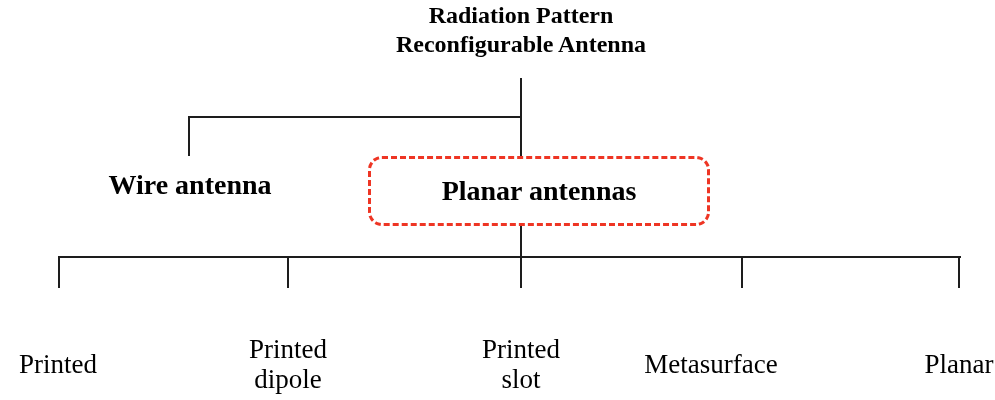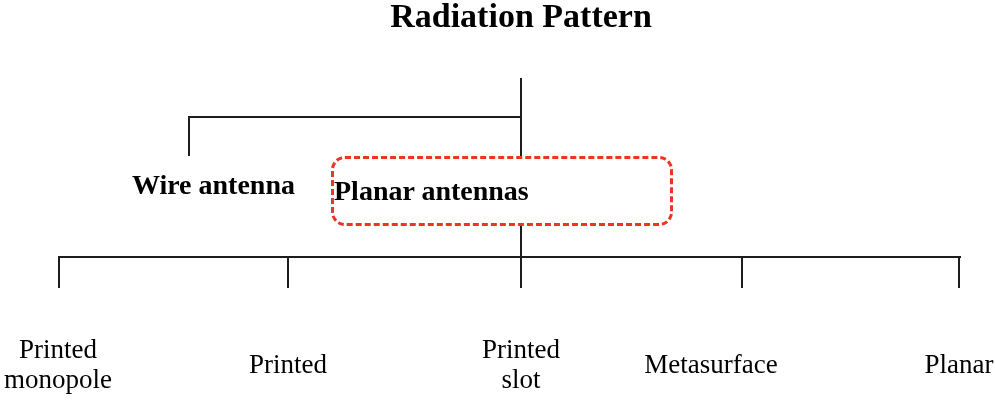--- a/index.html
+++ b/index.html
@@ -39,41 +39,41 @@
   .tick-4 { left: 741px; }
   .tick-5 { left: 958px; }
 
   
   .root-title {
     position: absolute;
     left: 271px; top: 1px;
     width: 500px;
     text-align: center;
     font-weight: bold;
-    font-size: 34px;
+    font-size: 24px;
     line-height: 29px;
   }
   .wire-label {
     position: absolute;
     left: 85px; top: 170px;
     width: 210px;
-    text-align: right;
+    text-align: center;
     font-weight: bold;
     font-size: 28px;
     line-height: 30px;
   }
   .planar-box {
     position: absolute;
-    left: 331px; top: 156px;
+    left: 368px; top: 156px;
     width: 336px; height: 64px;
     border: 3px dashed var(--highlight);
     border-radius: 14px;
     display: flex;
     align-items: center;
-    justify-content: flex-start;
+    justify-content: center;
     font-weight: bold;
     font-size: 28px;
     background: transparent;
   }
   .leaf {
     position: absolute;
     top: 331px;
     width: 180px;
     height: 66px;
     display: flex;
@@ -91,20 +91,21 @@
   .leaf-4 { left: 621px; }
   .leaf-5 { left: 869px; }
 </style>
 </head>
 <body>
 
 <div class="stage">
 
   <div class="root-title">
     <div>Radiation Pattern</div>
+    <div>Reconfigurable Antenna</div>
   </div>
 
   <div class="ln v-stem-top"></div>
   <div class="ln h-upper"></div>
   <div class="ln v-wire-drop"></div>
   <div class="ln v-stem-bot"></div>
   <div class="ln h-lower"></div>
   <div class="ln tick tick-1"></div>
   <div class="ln tick tick-2"></div>
   <div class="ln tick tick-3"></div>
@@ -112,24 +113,24 @@
   <div class="ln tick tick-5"></div>
 
   <div class="wire-label">Wire antenna</div>
 
   <div class="planar-box">
     <span>Planar antennas</span>
   </div>
 
   <div class="leaf leaf-1">
     <div>Printed</div>
-    <div>monopole</div>
   </div>
   <div class="leaf leaf-2">
     <div>Printed</div>
+    <div>dipole</div>
   </div>
   <div class="leaf leaf-3">
     <div>Printed</div>
     <div>slot</div>
   </div>
   <div class="leaf leaf-4">
     <div>Metasurface</div>
     <div></div>
   </div>
   <div class="leaf leaf-5">

